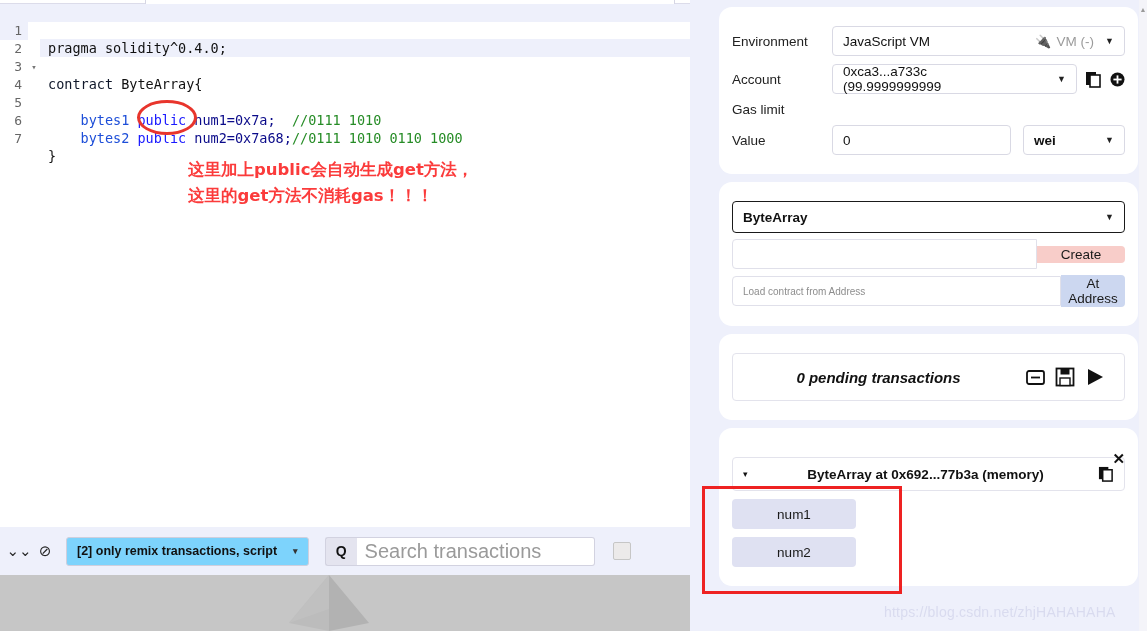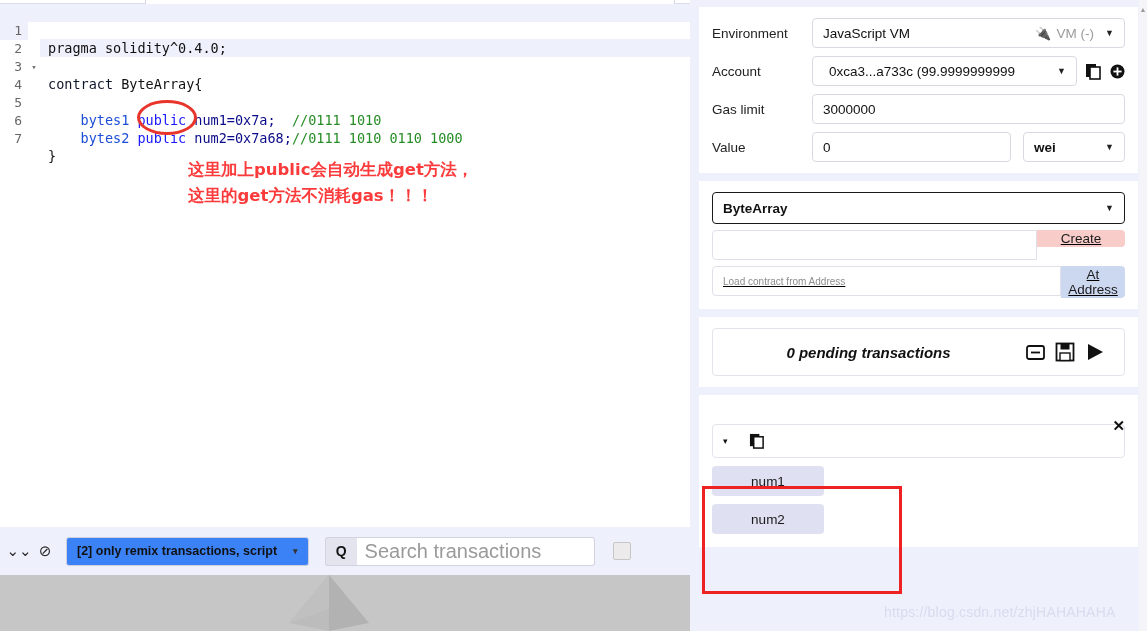--- a/index.html
+++ b/index.html
@@ -70,21 +70,21 @@
   #bottom-bar{
     position:absolute; left:0; top:527px; width:690px; height:48px;
     background:#eef0fb;
     display:flex; align-items:center; padding:0 6px;
   }
   .tb-icon{
     width:26px; height:26px; display:flex; align-items:center; justify-content:center;
     color:#232323; font-size:15px; cursor:pointer;
   }
   #filter-select{
-    height:29px; background:#3b82f6; border:1px solid #cfcfdd; border-radius:3px;
+    height:29px; background:#7dd3fc; border:1px solid #cfcfdd; border-radius:3px;
     display:flex; align-items:center; padding:0 10px; margin-left:8px;
     font-weight:bold; font-size:12.5px; color:#111; cursor:pointer; gap:10px;
   }
   #filter-select .caret{ font-size:9px; color:#333; }
   #search-wrap{ display:flex; align-items:center; margin-left:16px; }
   #search-btn{
     width:32px; height:29px; background:#e4e4ef; border:1px solid #d2d2e0;
     border-right:none; border-radius:3px 0 0 3px;
     display:flex; align-items:center; justify-content:center;
     font-weight:bold; font-size:14px; color:#111; cursor:pointer;
@@ -108,22 +108,22 @@
   #eth-logo{
     position:absolute; left:247px; top:0; width:164px; height:56px;
   }
 
   
   #right-pane{
     position:absolute; left:690px; top:0; width:457px; height:631px;
     background:#eef0fb; padding:8px 10px 0 10px;
   }
   .card{
-    background:#fff; border-radius:0; padding:10px 12px;
-    margin-bottom:10px; box-shadow:0 0 0 1px #fff;
+    background:#fff; border-radius:12px; padding:18px 12px;
+    margin-bottom:10px; box-shadow:0 0 0 1px #fff;margin-left:20px;
   }
   .frow{ display:flex; align-items:center; margin-bottom:8px; }
   .frow:last-child{ margin-bottom:0; }
   .flabel{ width:100px; min-width:100px; font-size:13.5px; color:#222; }
   .fctl{ flex:1; display:flex; align-items:center; }
   .inp{
     height:30px; border:1px solid #d9d9e4; border-radius:4px;
     background:#fff; font-size:13.5px; color:#111; padding:0 10px;
     display:flex; align-items:center; width:100%; outline:none;gap:36px;
   }
@@ -141,21 +141,21 @@
     font-weight:bold;
   }
 
   
   #contract-select{
     height:32px; border:1px solid #1a1a1a; border-radius:4px;
     display:flex; align-items:center; justify-content:space-between;
     padding:0 10px; font-weight:bold; font-size:13.5px; color:#111;
     cursor:pointer; margin-bottom:6px;
   }
-  .action-row{ display:flex; align-items:flex-start; margin-bottom:6px;text-decoration:underline; }
+  .action-row{ display:flex; align-items:center; margin-bottom:6px; }
   .action-row:last-child{ margin-bottom:0; }
   .ctor-input{
     flex:1; height:30px; border:1px solid #e0e0ea; border-radius:4px 0 0 4px;
     background:#fff; padding:0 10px; font-size:10px; color:#111; outline:none;
   }
   .ctor-input::placeholder{ color:#8d8d8d; }
   .btn-create{
     width:88px; background:#f8cdc9; color:#1a1a1a; border:none;
     border-radius:0 4px 4px 0; font-size:13.5px; cursor:pointer;
     font-family:"Liberation Sans", sans-serif;
@@ -187,21 +187,21 @@
   #deployed-header{
     border:1px solid #e3e3ec; border-radius:4px; height:34px;
     display:flex; align-items:center; padding:0 10px; margin-top:8px;
   }
   #deployed-caret{ font-size:9px; color:#111; width:18px; cursor:pointer; }
   #deployed-title{
     flex:1; text-align:center; font-weight:bold; font-size:13.5px; color:#111;
   }
   #deployed-copy{ width:24px; display:flex; justify-content:flex-end; cursor:pointer; }
   .fn-btn{
-    width:112px; height:30px; background:#dfe1f2; border:none; border-radius:4px;
+    width:124px; height:30px; background:#dfe1f2; border:none; border-radius:4px;
     margin-top:8px; font-size:13.5px; color:#1a1a1a; cursor:pointer;
     display:block;
     font-family:"Liberation Sans", sans-serif;
   }
 
   
   #fn-rect{
     position:absolute; left:702px; top:486px; width:200px; height:108px;
     border:3px solid #ee2222; pointer-events:none; background:transparent;
   }
@@ -310,44 +310,41 @@
             <span class="caret">▼</span>
           </span>
         </div>
       </div>
     </div>
 
     <div class="frow">
       <div class="flabel">Account</div>
       <div class="fctl">
         <div class="inp sel" style="flex:1">
-          <span style="flex:1;text-align:right">0xca3...a733c (99.9999999999</span>
+          <span style="flex:1;text-align:left">0xca3...a733c (99.9999999999</span>
           <span class="caret">▼</span>
         </div>
         <span class="icon-btn">
           <svg width="17" height="17" viewBox="0 0 17 17">
               <rect x="1" y="1" width="10" height="13" fill="#111"></rect>
               <rect x="5" y="4" width="10" height="12" fill="#fff" stroke="#111" stroke-width="1.6"></rect>
             </svg>
         </span>
         <span class="icon-btn">
           <svg width="15" height="15" viewBox="0 0 15 15">
               <circle cx="7.5" cy="7.5" r="7" fill="#111"></circle>
               <rect x="6.6" y="3.4" width="1.8" height="8.2" fill="#fff"></rect>
               <rect x="3.4" y="6.6" width="8.2" height="1.8" fill="#fff"></rect>
             </svg>
         </span>
       </div>
     </div>
 
     <div class="frow">
       <div class="flabel">Gas limit</div>
-      <div class="fctl">
-        <div class="inp" id="gas-input">3000000</div>
-      </div>
     </div>
 
     <div class="frow" id="value-row">
       <div class="flabel">Value</div>
       <div class="fctl">
         <div id="value-input-wrap">
           <div class="inp">0</div>
         </div>
         <div class="inp sel" id="unit-select">
           <span>wei</span>
@@ -393,20 +390,21 @@
             <polygon points="3,2 18,10 3,18" fill="#111"></polygon>
           </svg>
       </div>
     </div>
   </div>
 
   <div class="card" id="deployed-card">
     <div id="close-x">✕</div>
     <div id="deployed-header">
       <span id="deployed-caret">▾</span>
+      <span id="deployed-title">ByteArray at 0x692...77b3a (memory)</span>
       <span id="deployed-copy">
         <svg width="16" height="16" viewBox="0 0 17 17">
             <rect x="1" y="1" width="10" height="13" fill="#111"></rect>
             <rect x="5" y="4" width="10" height="12" fill="#fff" stroke="#111" stroke-width="1.6"></rect>
           </svg>
       </span>
     </div>
     <div id="fn-list">
         <button class="fn-btn">num1</button>
         <button class="fn-btn">num2</button>

